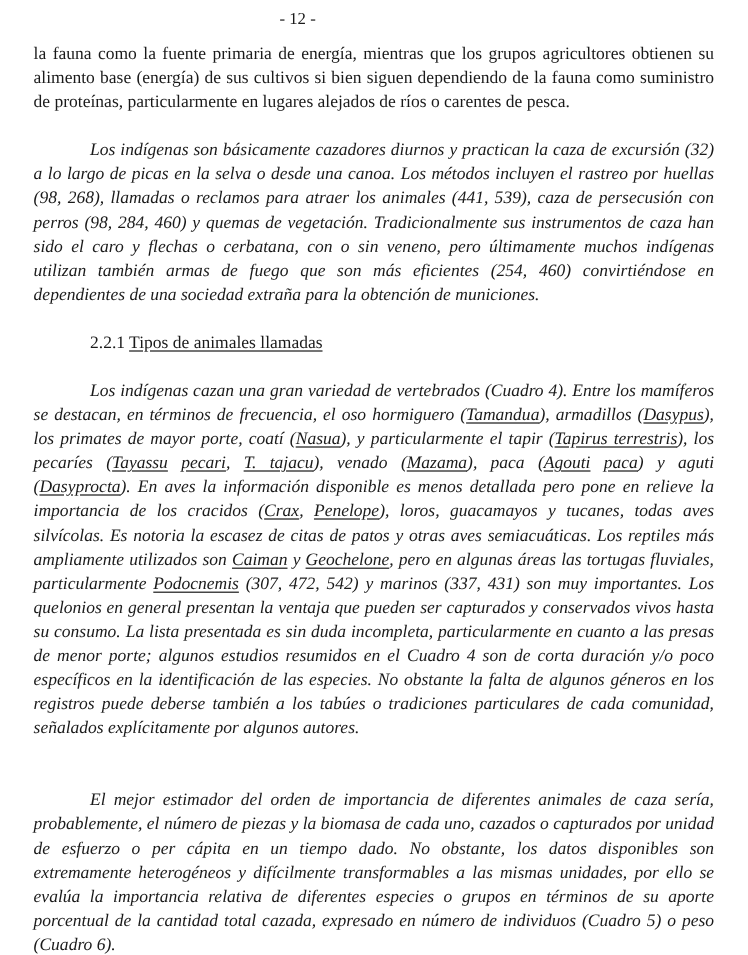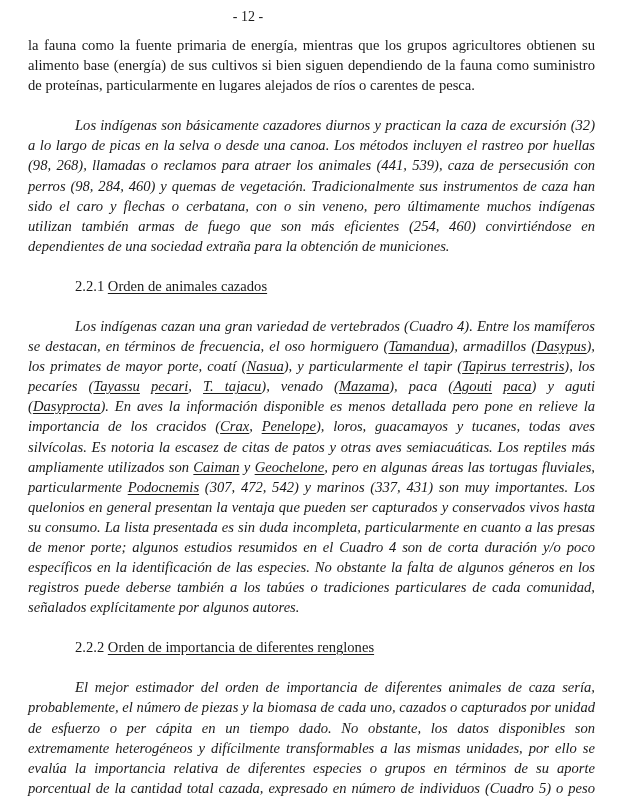--- a/index.html
+++ b/index.html
@@ -16,21 +16,20 @@
 </head>
 <body>
 
 <div class="page-number">- 12 -</div>
 
 <div class="content">
   <p>la fauna como la fuente primaria de energía, mientras que los grupos agricultores obtienen su alimento base (energía) de sus cultivos si bien siguen dependiendo de la fauna como suministro de proteínas, particularmente en lugares alejados de ríos o carentes de pesca.</p>
   <div class="gap"></div>
   <p class="indent">Los indígenas son básicamente cazadores diurnos y practican la caza de excursión (32) a lo largo de picas en la selva o desde una canoa.  Los métodos incluyen el rastreo por huellas (98, 268), llamadas o reclamos para atraer los animales (441, 539), caza de persecusión con perros (98, 284, 460) y quemas de vegetación.  Tradicionalmente sus instrumentos de caza han sido el caro y flechas o cerbatana, con o sin veneno, pero últimamente muchos indígenas utilizan también armas de fuego que son más eficientes (254, 460) convirtiéndose en dependientes de una sociedad extraña para la obtención de municiones.</p>
   <div class="gap"></div>
-  <h3 class="heading"><span>2.2.1</span> <u>Orden de animales cazados</u></h3>
+  <h3 class="heading"><span>2.2.1</span> <u>Tipos de animales llamadas</u></h3>
   <div class="gap"></div>
   <p class="indent"><span>Los indígenas cazan una gran variedad de vertebrados (Cuadro 4).  Entre los mamíferos se destacan, en términos de frecuencia, el oso hormiguero (</span><span class="u">Tamandua</span><span>), armadillos (</span><span class="u">Dasypus</span><span>), los primates de mayor porte, coatí (</span><span class="u">Nasua</span><span>), y particularmente el tapir (</span><span class="u">Tapirus terrestris</span><span>), los pecaríes (</span><span class="u">Tayassu</span><span> </span><span class="u">pecari</span><span>, </span><span class="u">T. tajacu</span><span>), venado (</span><span class="u">Mazama</span><span>), paca (</span><span class="u">Agouti</span><span> </span><span class="u">paca</span><span>) y aguti (</span><span class="u">Dasyprocta</span><span>).  En aves la información disponible es menos detallada pero pone en relieve la importancia de los cracidos (</span><span class="u">Crax</span><span>, </span><span class="u">Penelope</span><span>), loros, guacamayos y tucanes, todas aves silvícolas.  Es notoria la escasez  de citas de patos y otras aves semiacuáticas.  Los reptiles más ampliamente utilizados son </span><span class="u">Caiman</span><span> y </span><span class="u">Geochelone</span><span>, pero en algunas áreas las tortugas fluviales, particularmente </span><span class="u">Podocnemis</span><span> (307, 472, 542) y marinos (337, 431) son muy importantes.  Los quelonios en general presentan la ventaja que pueden ser capturados y conservados vivos hasta su consumo.  La lista presentada es sin duda incompleta, particularmente en cuanto a las presas de menor porte; algunos estudios resumidos en el Cuadro 4 son de corta duración y/o poco específicos en la identificación de las especies.  No obstante la falta de algunos géneros en los registros puede deberse también a los tabúes o tradiciones particulares de cada comunidad, señalados explícitamente por algunos autores.</span></p>
   <div class="gap"></div>
-  <h3 class="heading"><span>2.2.2</span> <u>Orden de importancia de diferentes renglones</u></h3>
   <div class="gap"></div>
   <p class="indent">El mejor estimador del orden de importancia de diferentes animales de caza sería, probablemente, el número de piezas y la biomasa de cada uno, cazados o capturados por unidad de esfuerzo o per cápita en un tiempo dado.  No obstante, los datos disponibles son extremamente heterogéneos y difícilmente transformables a las mismas unidades, por ello se evalúa la importancia relativa de diferentes especies o grupos en términos de su aporte porcentual de la cantidad total cazada, expresado en número de individuos (Cuadro 5) o peso (Cuadro 6).</p>
 
 </div>
 
 </body></html>

